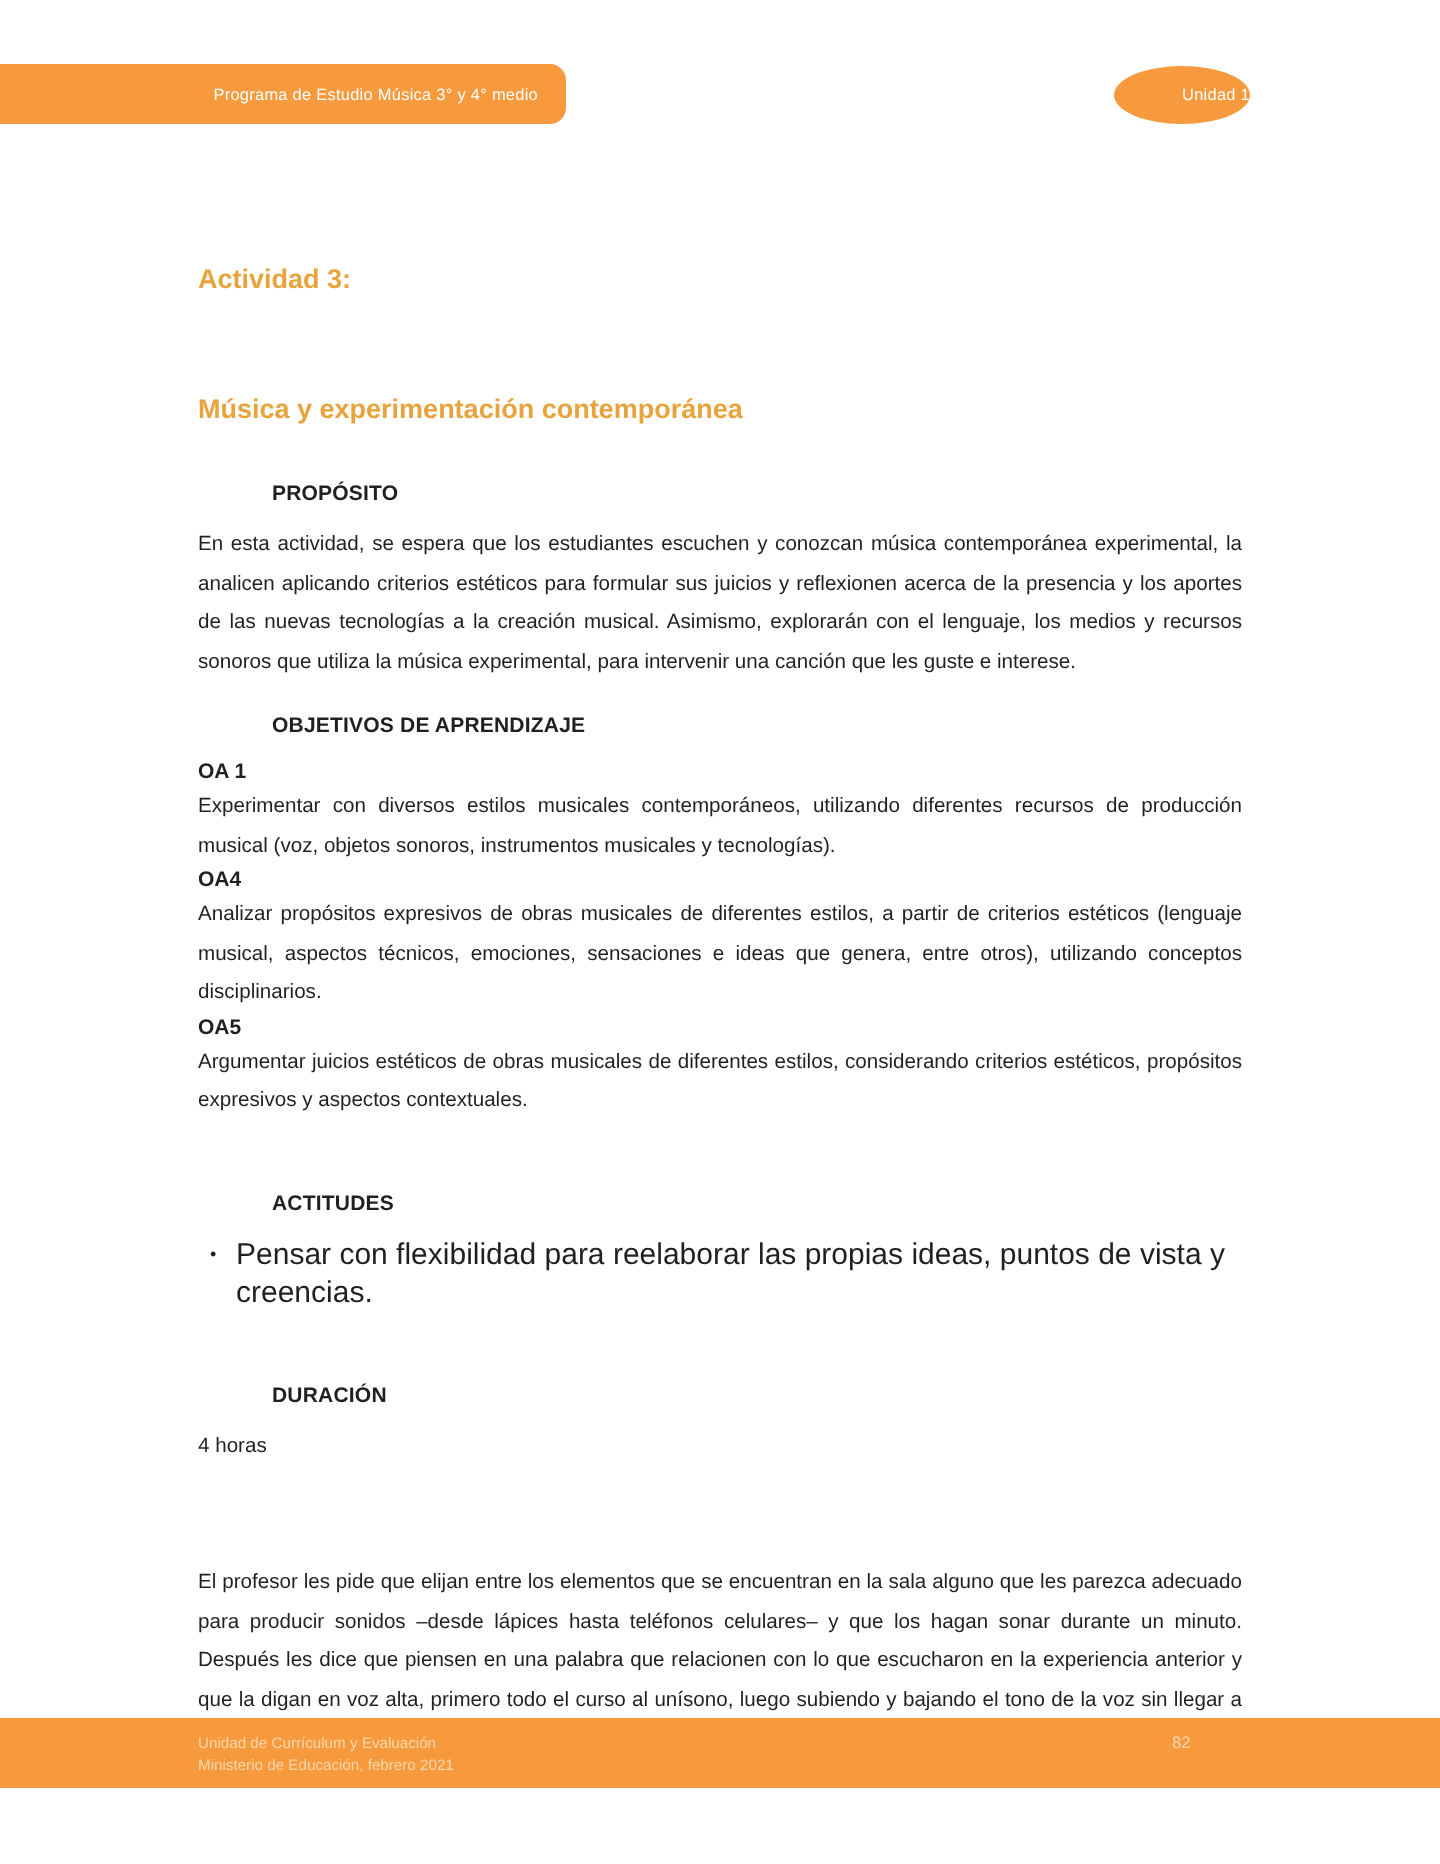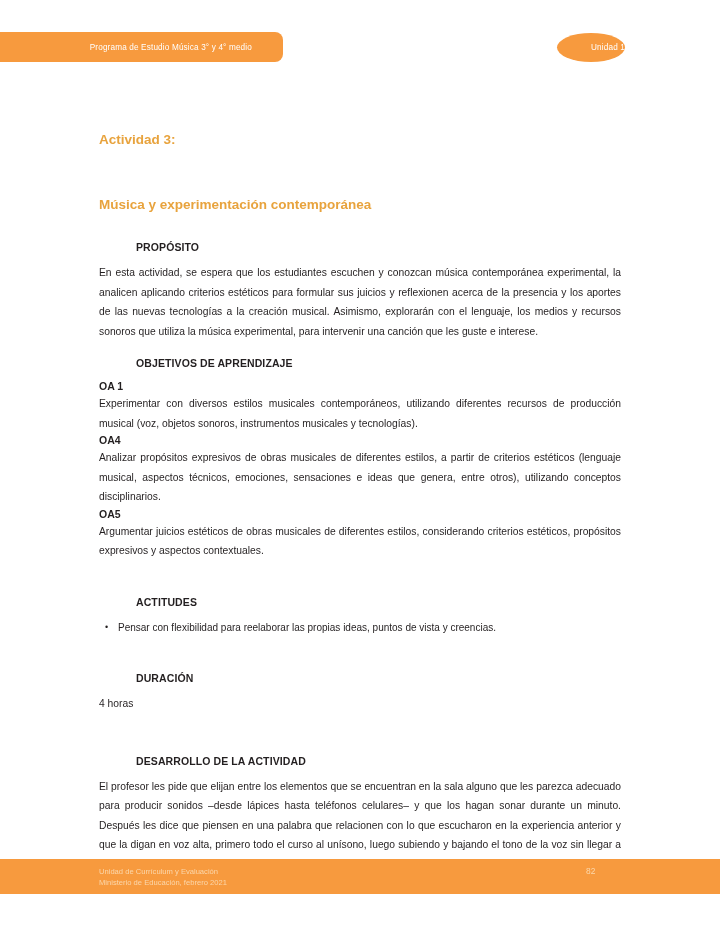--- a/index.html
+++ b/index.html
@@ -31,21 +31,21 @@
     top: 32px;
     width: 283px;
     height: 30px;
     background: #F79A3E;
     border-top-right-radius: 8px;
     border-bottom-right-radius: 8px;
     display: flex;
     align-items: center;
     justify-content: flex-end;
     box-sizing: border-box;
-    padding-right: 31px;
+    padding-right: 14px;
   }
   .header-band-text {
     color: #ffffff;
     font-size: 8.2px;
     letter-spacing: 0.15px;
     white-space: nowrap;
   }
 
   .unit-badge {
     position: absolute;
@@ -122,21 +122,21 @@
     flex: 0 0 19px;
     font-size: 9px;
     line-height: 19.5px;
     color: #231f20;
     text-align: left;
     padding-left: 6px;
     box-sizing: border-box;
   }
   .bullet-text {
     flex: 1;
-    font-size: 10px;
+    font-size: 15px;
     line-height: 19.5px;
     color: #231f20;
   }
 
   
   .gap-title   { height: 25px; }
   .gap-sm      { height: 9px; }
   .gap-md      { height: 15px; }
   .gap-xl      { height: 34px; }
   .gap-xxl     { height: 40px; }
@@ -218,21 +218,20 @@
     </div>
 
     <div class="gap-xl"></div>
 
     <h2 class="section-heading">DURACIÓN</h2>
     <div class="gap-sm"></div>
     <p class="body-text">4 horas</p>
 
     <div class="gap-xxl"></div>
 
-    <h2 class="section-heading">DESARROLLO DE LA ACTIVIDAD</h2>
     <div class="gap-sm"></div>
     <p class="body-text">El profesor les pide que elijan entre los elementos que se encuentran en la sala alguno que les parezca adecuado para producir sonidos –desde lápices hasta teléfonos celulares– y que los hagan sonar durante un minuto. Después les dice que piensen en una palabra que relacionen con lo que escucharon en la experiencia anterior y que la digan en voz alta, primero todo el curso al unísono, luego subiendo y bajando el tono de la voz sin llegar a gritar, y que incorporen el sonido del objeto cuando les parezca necesario. Este ejercicio no debe durar más de 5 a 7 minutos.</p>
 
   </div>
 
   <div class="footer-band"></div>
   <div class="footer-text">
     <span class="line">Unidad de Currículum y Evaluación</span>
     <span class="line">Ministerio de Educación, febrero 2021</span>
   </div>

